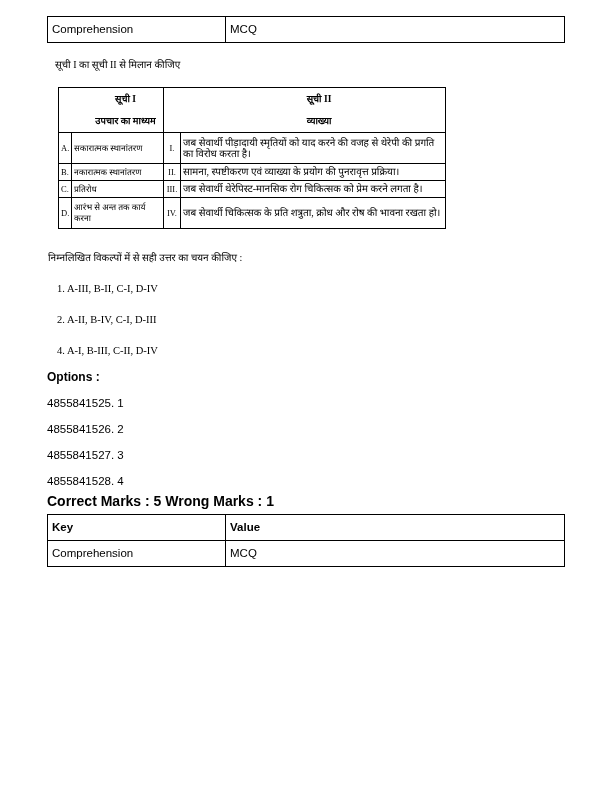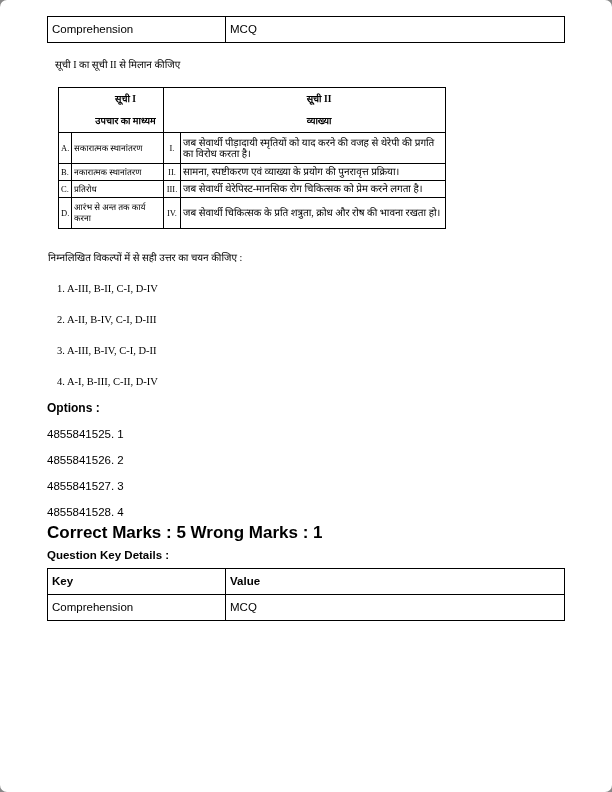--- a/index.html
+++ b/index.html
@@ -4,21 +4,20 @@
 <style>
   html,body{margin:0;padding:0;background:#888;}
   .page{
     position:relative;
     width:612px;height:792px;
     background:#ffffff;
     color:#000;
     font-family:"Liberation Sans",sans-serif;
     overflow:hidden;
     margin:0 auto;
-    border-radius:7px;
   }
   
   .kv-table{
     border-collapse:collapse;
     width:518px;
     table-layout:fixed;
   }
   .kv-table td,.kv-table th{
     border:1px solid #000;
     font-size:11.5px;
@@ -95,21 +94,21 @@
   }
   
   .meta{
     font-size:11.5px;
     font-weight:bold;
     line-height:24.5px;
     width:532px;
     margin:30px 0 0 47px;
   }
   .marks{
-    font-size:17px;
+    font-size:14px;
     font-weight:bold;
     line-height:23px;
     margin:1px 12px 0 47px;
   }
   .key-details-label{
     font-size:11.5px;
     font-weight:bold;
     line-height:23px;
     margin:0 0 0 47px;
   }
@@ -176,31 +175,29 @@
       <td class="cell-item">आरंभ से अन्त तक कार्य करना</td>
       <td class="cell-roman">IV.</td>
       <td class="cell-desc">जब सेवार्थी चिकित्सक के प्रति शत्रुता, क्रोध और रोष की भावना रखता हो।</td>
     </tr>
   </tbody>
     </table>
 
   <div class="prompt hi">निम्नलिखित विकल्पों में से सही उत्तर का चयन कीजिए :</div>
   <div class="choice first hi">1. A-III, B-II, C-I, D-IV</div>
   <div class="choice hi">2. A-II, B-IV, C-I, D-III</div>
-  <div class="choice hi">3. A-III, B-IV, C-I, D-II</div>
   <div class="choice hi">4. A-I, B-III, C-II, D-IV</div>
 
   <div class="options-label">Options :</div>
   <div class="option-id">4855841525. 1</div>
   <div class="option-id">4855841526. 2</div>
   <div class="option-id">4855841527. 3</div>
   <div class="option-id">4855841528. 4</div>
 
   <div class="marks">Correct Marks : 5 Wrong Marks : 1</div>
-  <div class="key-details-label">Question Key Details :</div>
 
   <table class="kv-table bottom-kv">
     <colgroup>
         <col class="col-key">
         <col>
       </colgroup>
     <tbody>
         <tr>
       <th>Key</th>
       <th>Value</th>

